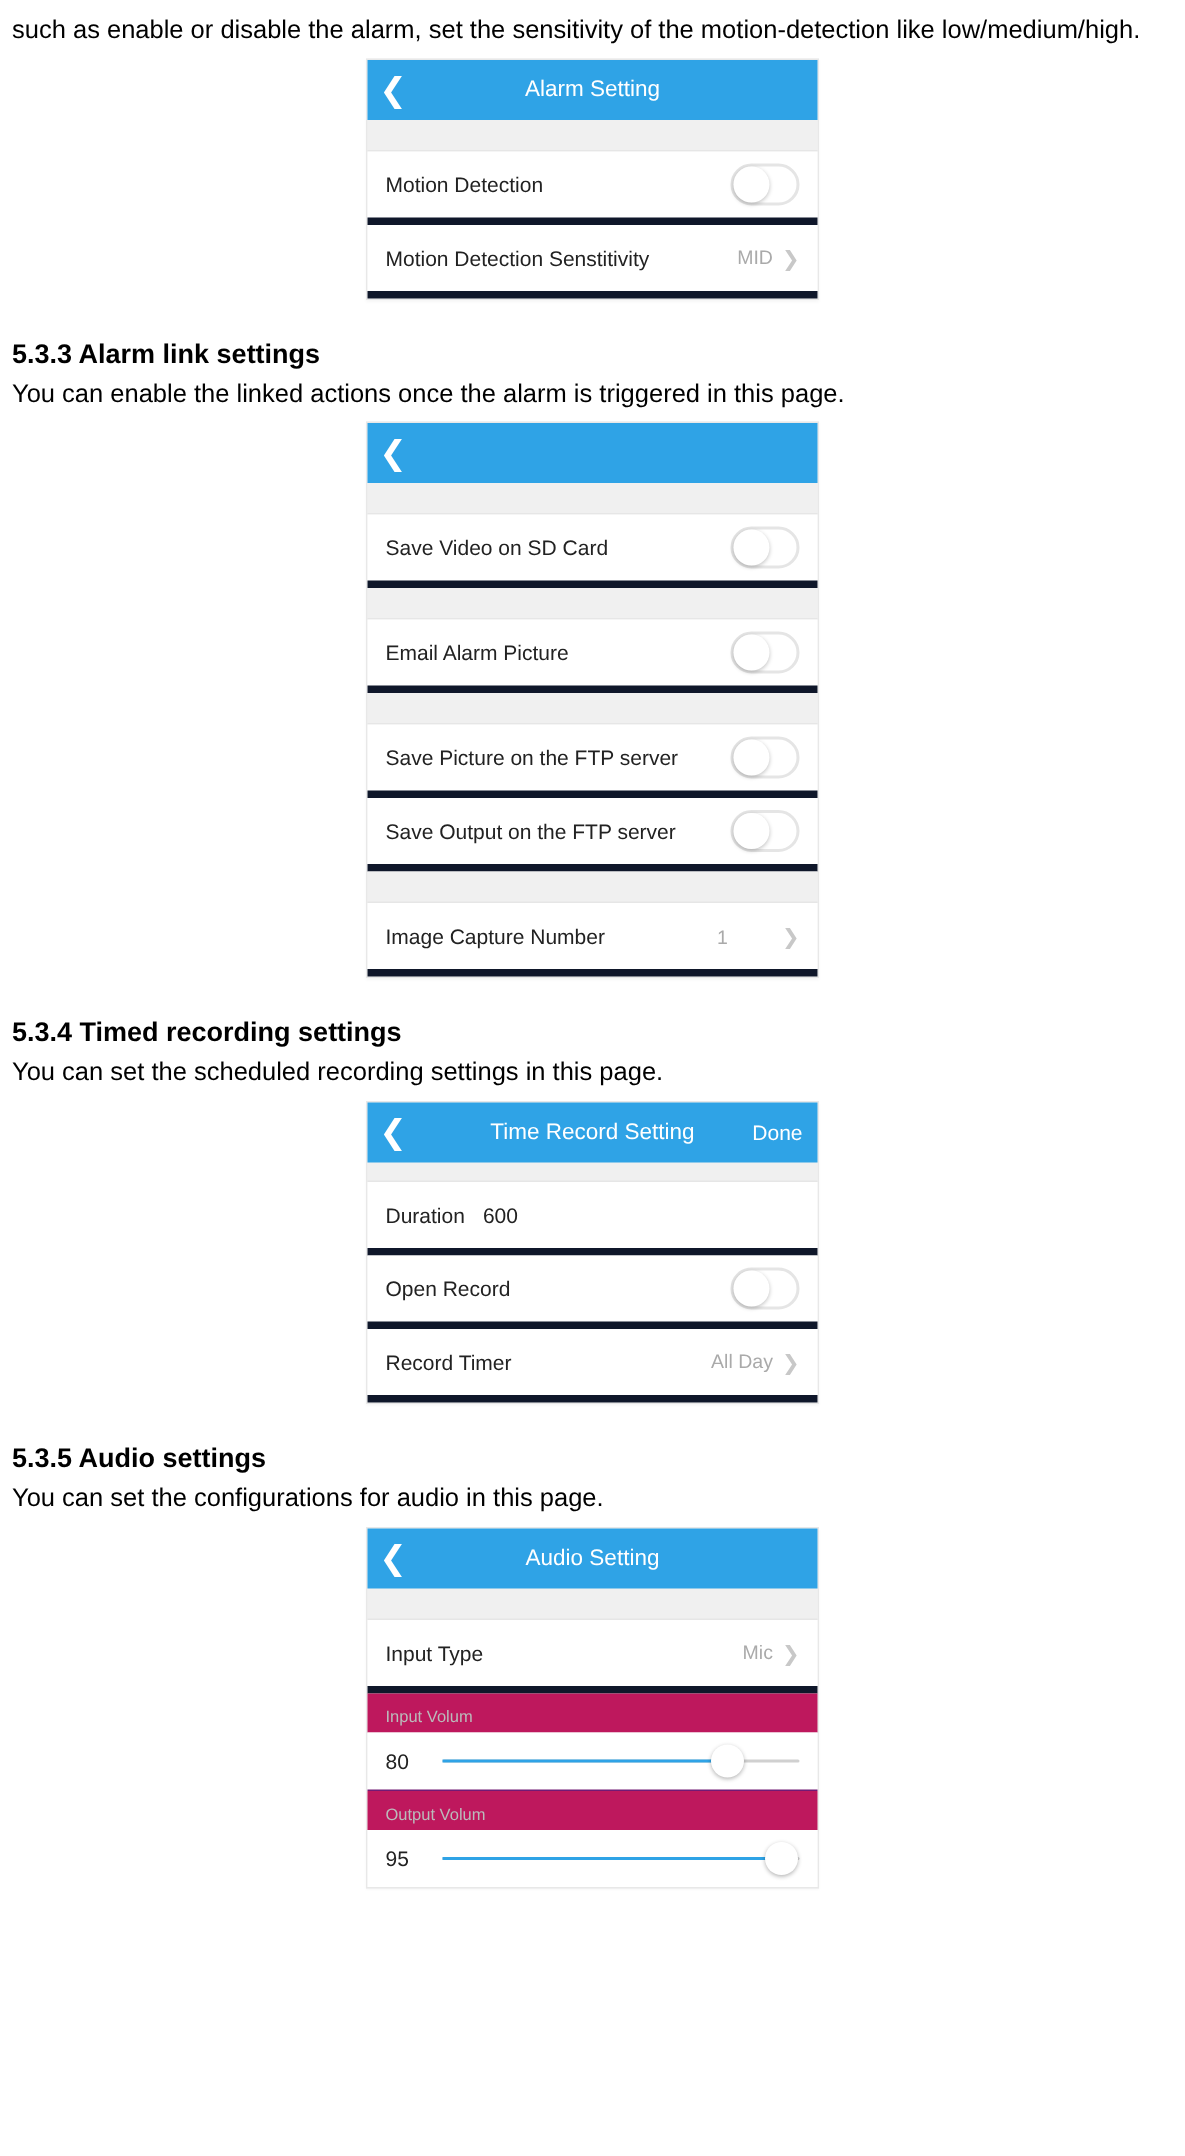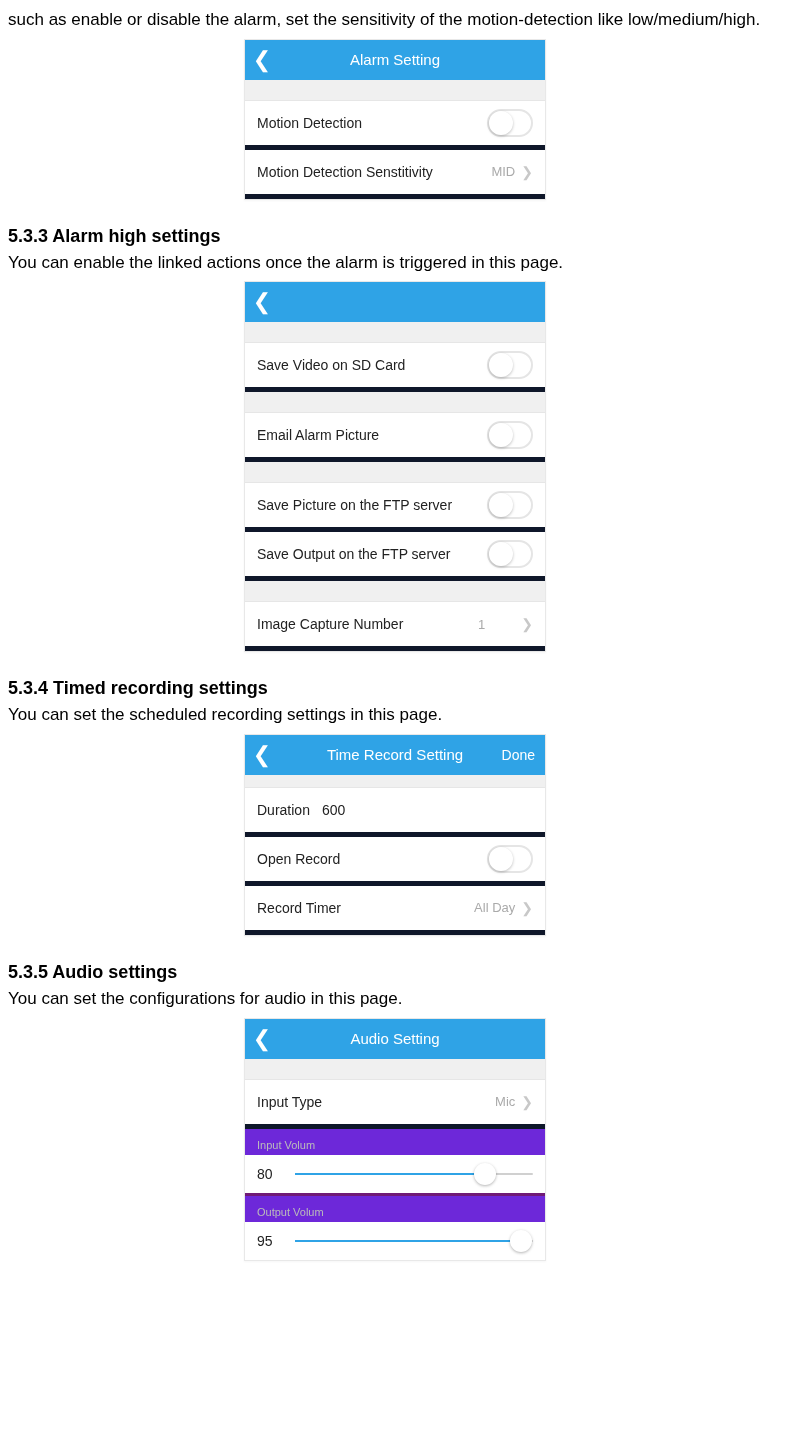--- a/index.html
+++ b/index.html
@@ -95,31 +95,31 @@
     left: 0px; top: 0px;
     width: 24px; height: 24px;
     border-radius: 50%;
     background: #fff;
     box-shadow: 0 1px 3px rgba(0,0,0,0.25);
   }
   .sub-label {
     font-size: 11px;
     color: #bbb;
     padding: 10px 12px 4px 12px;
-    background: #6d28d9;
+    background: #be185d;
   }
   .slider-row {
     background: #fff;
     height: 38px;
     display: flex;
     align-items: center;
     padding: 0 12px;
     gap: 10px;
     font-size: 14px;
-    border-bottom: 3px solid #701a75;
+    border-bottom: 1px solid #701a75;
   }
   .slider-row .num { width: 28px; color:#222; }
   .track {
     flex: 1;
     height: 2px;
     background: #d0d0d0;
     position: relative;
     border-radius: 1px;
   }
   .track .fill {
@@ -157,21 +157,21 @@
     <span class="label">Motion Detection</span>
     <span class="toggle"></span>
   </div>
   <div class="row">
     <span class="label">Motion Detection Senstitivity</span>
     <span class="value">MID</span>
     <span class="chev">❯</span>
   </div>
 </div>
 
-<div class="section-heading">5.3.3 Alarm high settings</div>
+<div class="section-heading">5.3.3 Alarm link settings</div>
 <p class="body-text">You can enable the linked actions once the alarm is triggered in this page.</p>
 
 <div class="phone">
   <div class="phone-header">
     <span class="back">❮</span>
   </div>
   <div class="gap"></div>
   <div class="row">
     <span class="label">Save Video on SD Card</span>
     <span class="toggle"></span>

